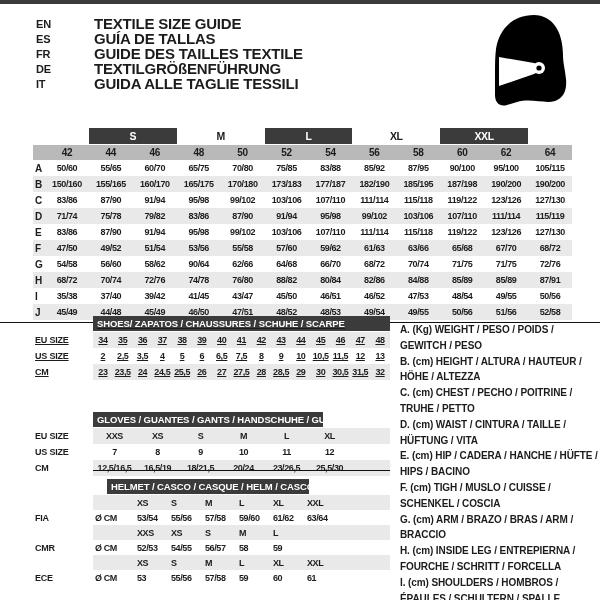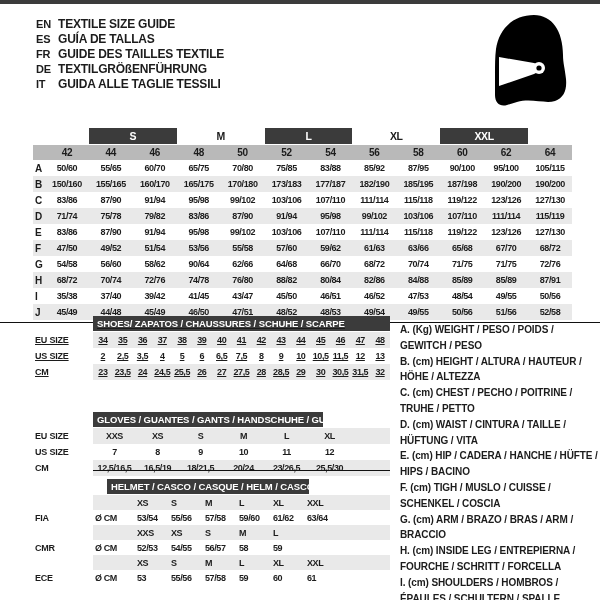--- a/index.html
+++ b/index.html
@@ -13,23 +13,23 @@
   body{
     background:#fff;
     font-family:"Liberation Sans",sans-serif;
     color:var(--txt);
     position:relative;
     overflow:hidden;
   }
   .topbar{position:absolute;top:0;left:0;width:600px;height:4px;background:var(--dark);}
   
   .lang-header{position:absolute;left:36px;top:16px;}
-  .lang-row{display:flex;height:15px;align-items:center;}
+  .lang-row{display:flex;height:15px;align-items:center;gap:36px;}
   .lang-code{width:22px;font-weight:700;font-size:11px;letter-spacing:-0.2px;}
-  .lang-title{font-weight:700;font-size:12px;letter-spacing:-0.2px;white-space:nowrap;}
+  .lang-title{font-weight:700;font-size:15px;letter-spacing:-0.2px;white-space:nowrap;}
   
   .helmet-svg{position:absolute;left:487px;top:13px;}
   
   .textile{position:absolute;left:33px;top:128px;width:539px;font-weight:700;letter-spacing:-0.3px;}
   .band-row,.num-row,.trow{display:grid;grid-template-columns:12px repeat(12,1fr);}
   .band-row{height:16px;}
   .band{display:flex;align-items:center;justify-content:center;font-size:10.5px;}
   .band.dark{background:var(--dark);color:#fff;}
   .num-row{height:15px;background:var(--hdr-gray);margin-top:1px;}
   .num-row div{display:flex;align-items:center;justify-content:center;font-size:10px;}

